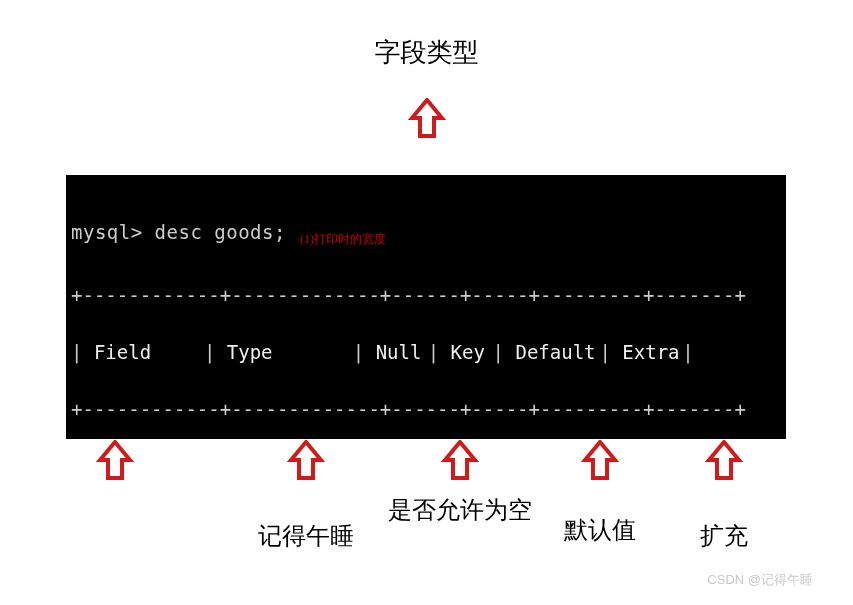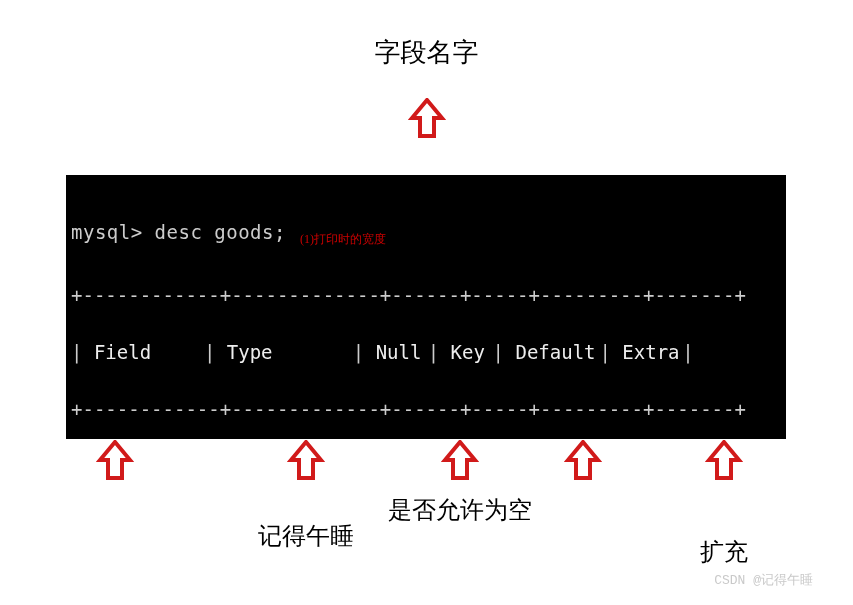--- a/index.html
+++ b/index.html
@@ -75,34 +75,33 @@
     }
     .a1 { left: 96px; top: 0px; }
     .a1 .lbl { margin-top: 14px; }
     .a2 { left: 258px; top: 0px; }
     .a2 .lbl { margin-top: 38px; }
     .a3 { left: 388px; top: 0px; }
     .a3 .lbl { margin-top: 4px; }
     .a4 { left: 564px; top: 0px; }
     .a4 .lbl { margin-top: 32px; }
     .a5 { left: 700px; top: 0px; }
-    .a5 .lbl { margin-top: 54px; }
+    .a5 .lbl { margin-top: 38px; }
     .watermark {
       position:absolute;
       right: 40px;
       bottom: 16px;
       font-size: 13px;
       color: #c9c9c9;
-      font-family: Liberation Mono, monospace;
     }
   </style>
 </head>
 <body>
 
-<div class="top-label">字段名字</div>
+<div class="top-label">字段类型</div>
 <div class="top-arrow">
   <div class="arrow-up">
     <svg viewBox="0 0 38 42" width="38" height="42">
       <path d="M19 2 L34 20 L26 20 L26 38 L12 38 L12 20 L4 20 Z" fill="none" stroke="#d11a1a" stroke-width="4" stroke-linejoin="miter"></path>
     </svg>
   </div>
 </div>
 
 <div class="terminal">
   <div class="prompt-line">mysql&gt; desc goods;</div>
@@ -141,20 +140,21 @@
         </svg>
       </div>
     <div class="lbl">是否允许为空</div>
   </div>
   <div class="anno a4">
     <div class="arrow-up">
         <svg viewBox="0 0 38 42" width="38" height="42">
           <path d="M19 2 L34 20 L26 20 L26 38 L12 38 L12 20 L4 20 Z" fill="none" stroke="#d11a1a" stroke-width="4"></path>
         </svg>
       </div>
+    <div class="lbl">默认值</div>
   </div>
   <div class="anno a5">
     <div class="arrow-up">
         <svg viewBox="0 0 38 42" width="38" height="42">
           <path d="M19 2 L34 20 L26 20 L26 38 L12 38 L12 20 L4 20 Z" fill="none" stroke="#d11a1a" stroke-width="4"></path>
         </svg>
       </div>
     <div class="lbl">扩充</div>
   </div>
 </div>

